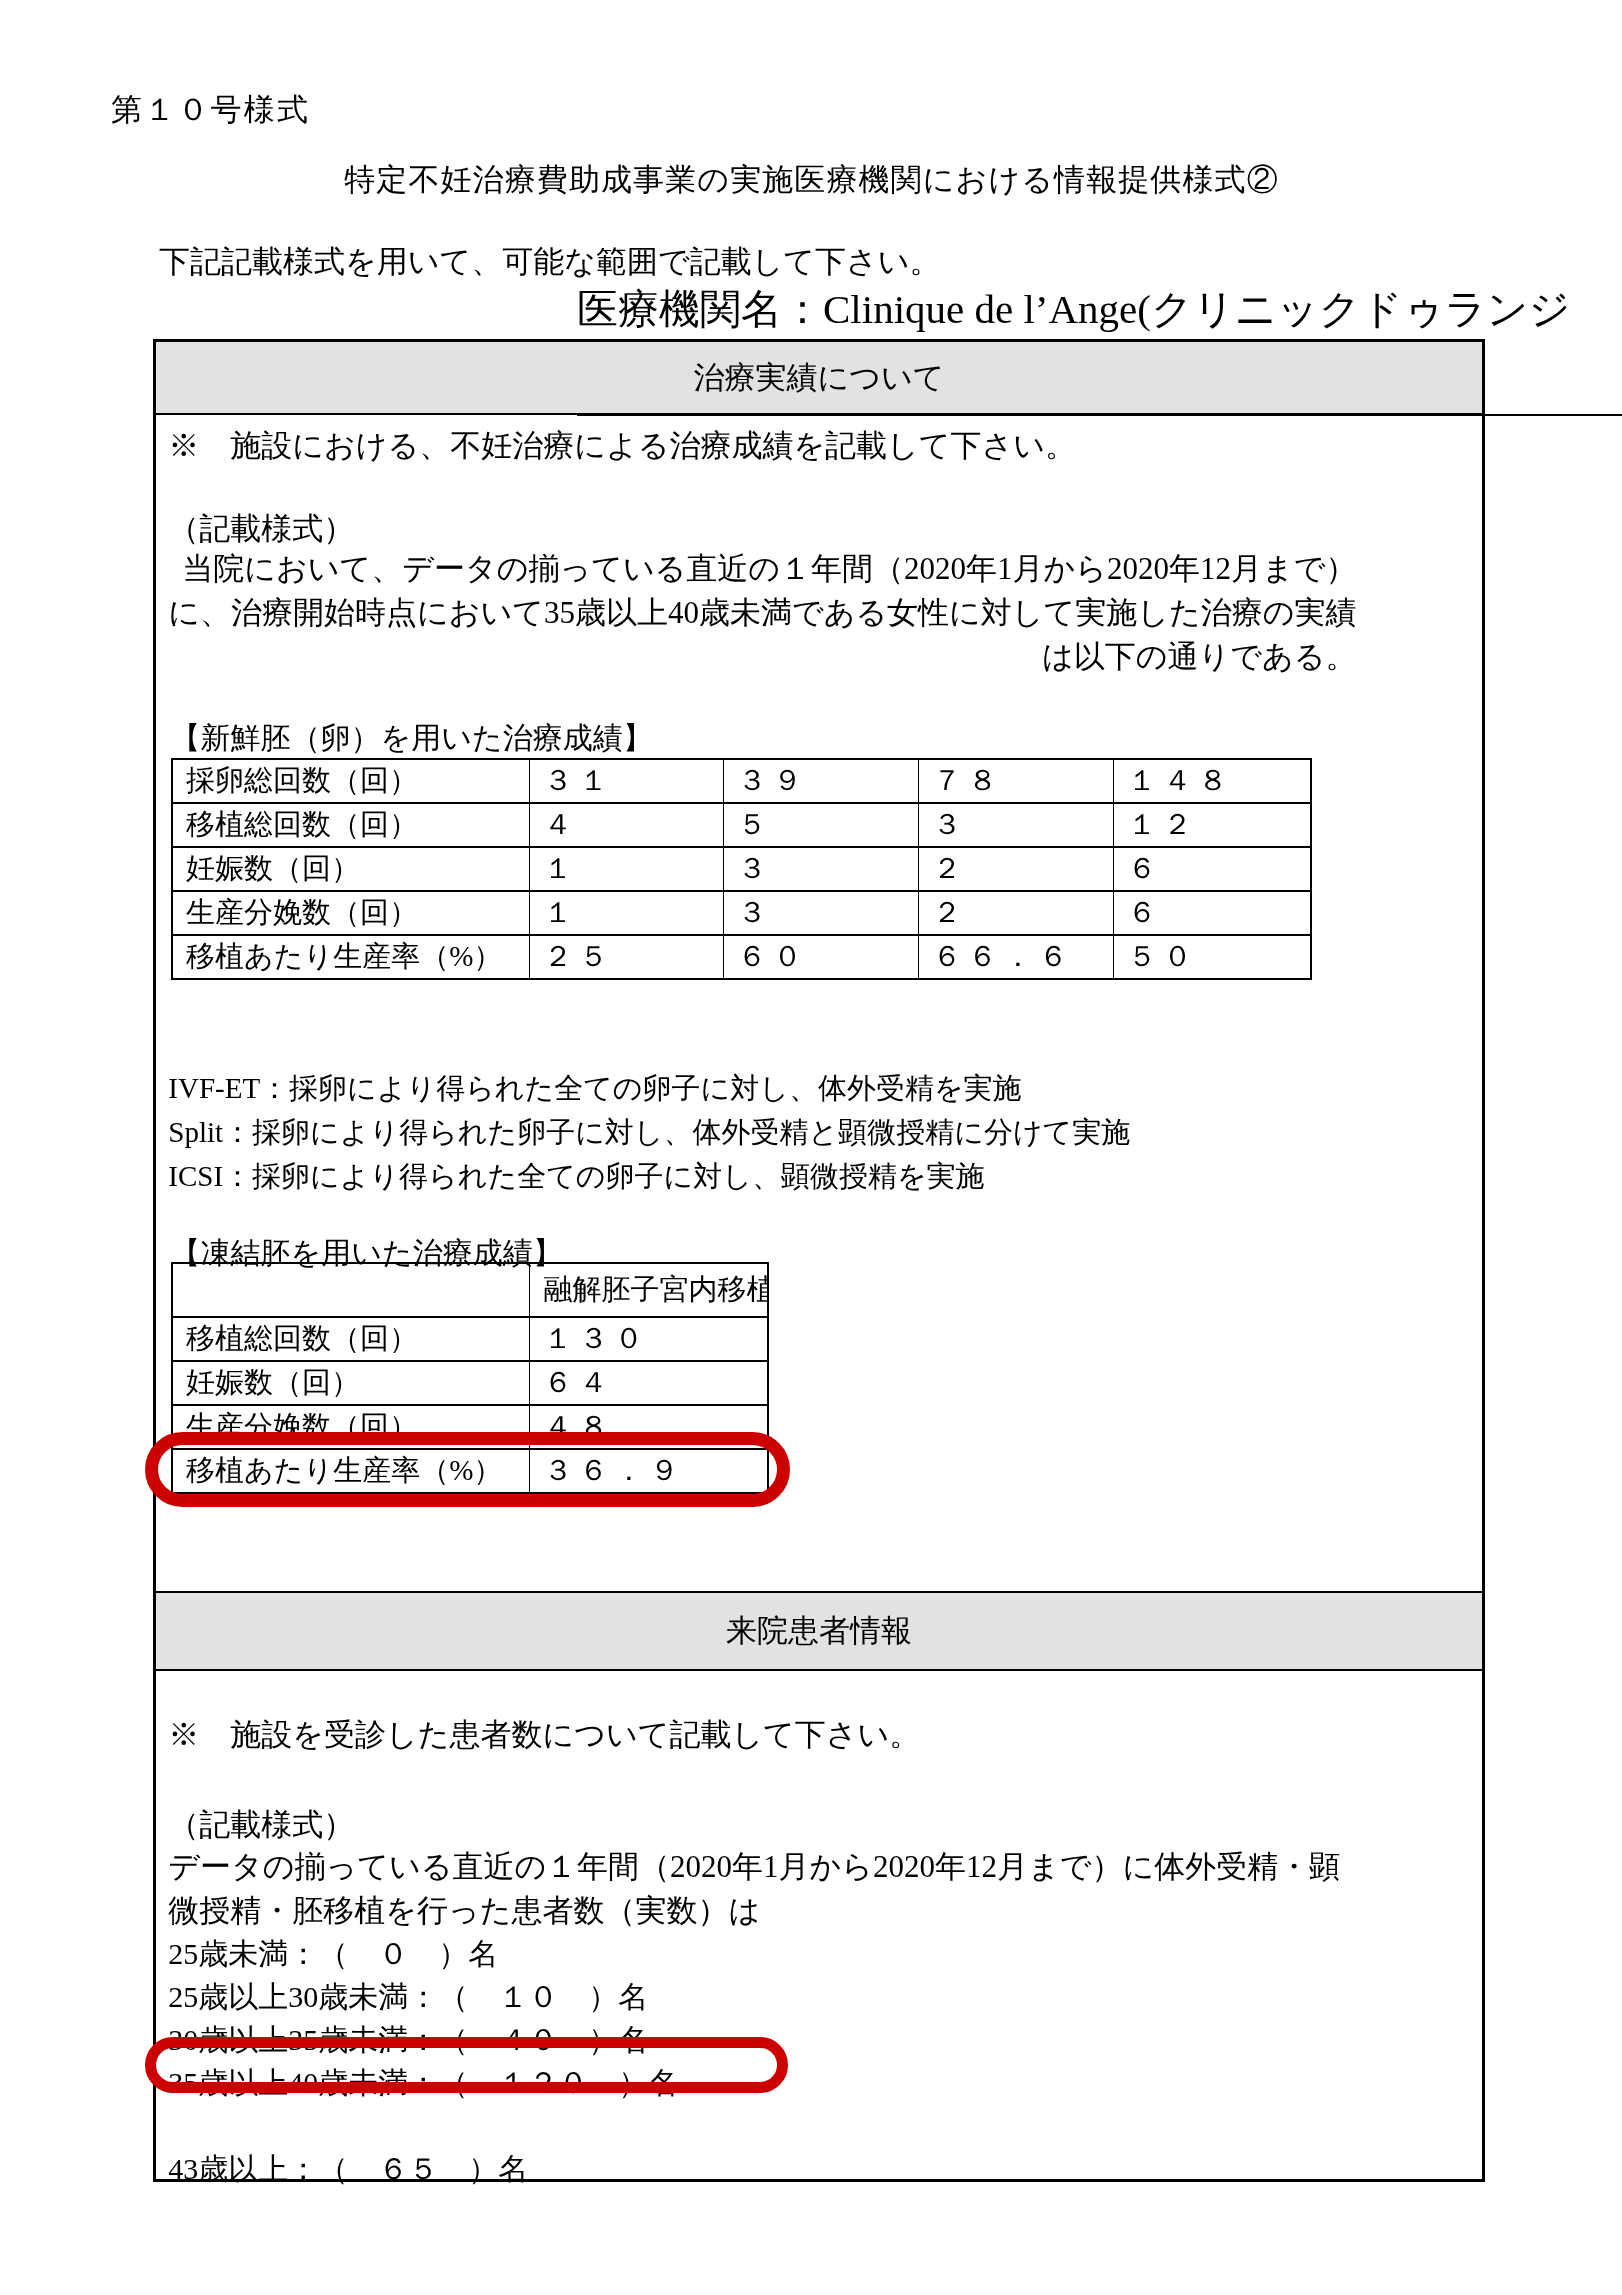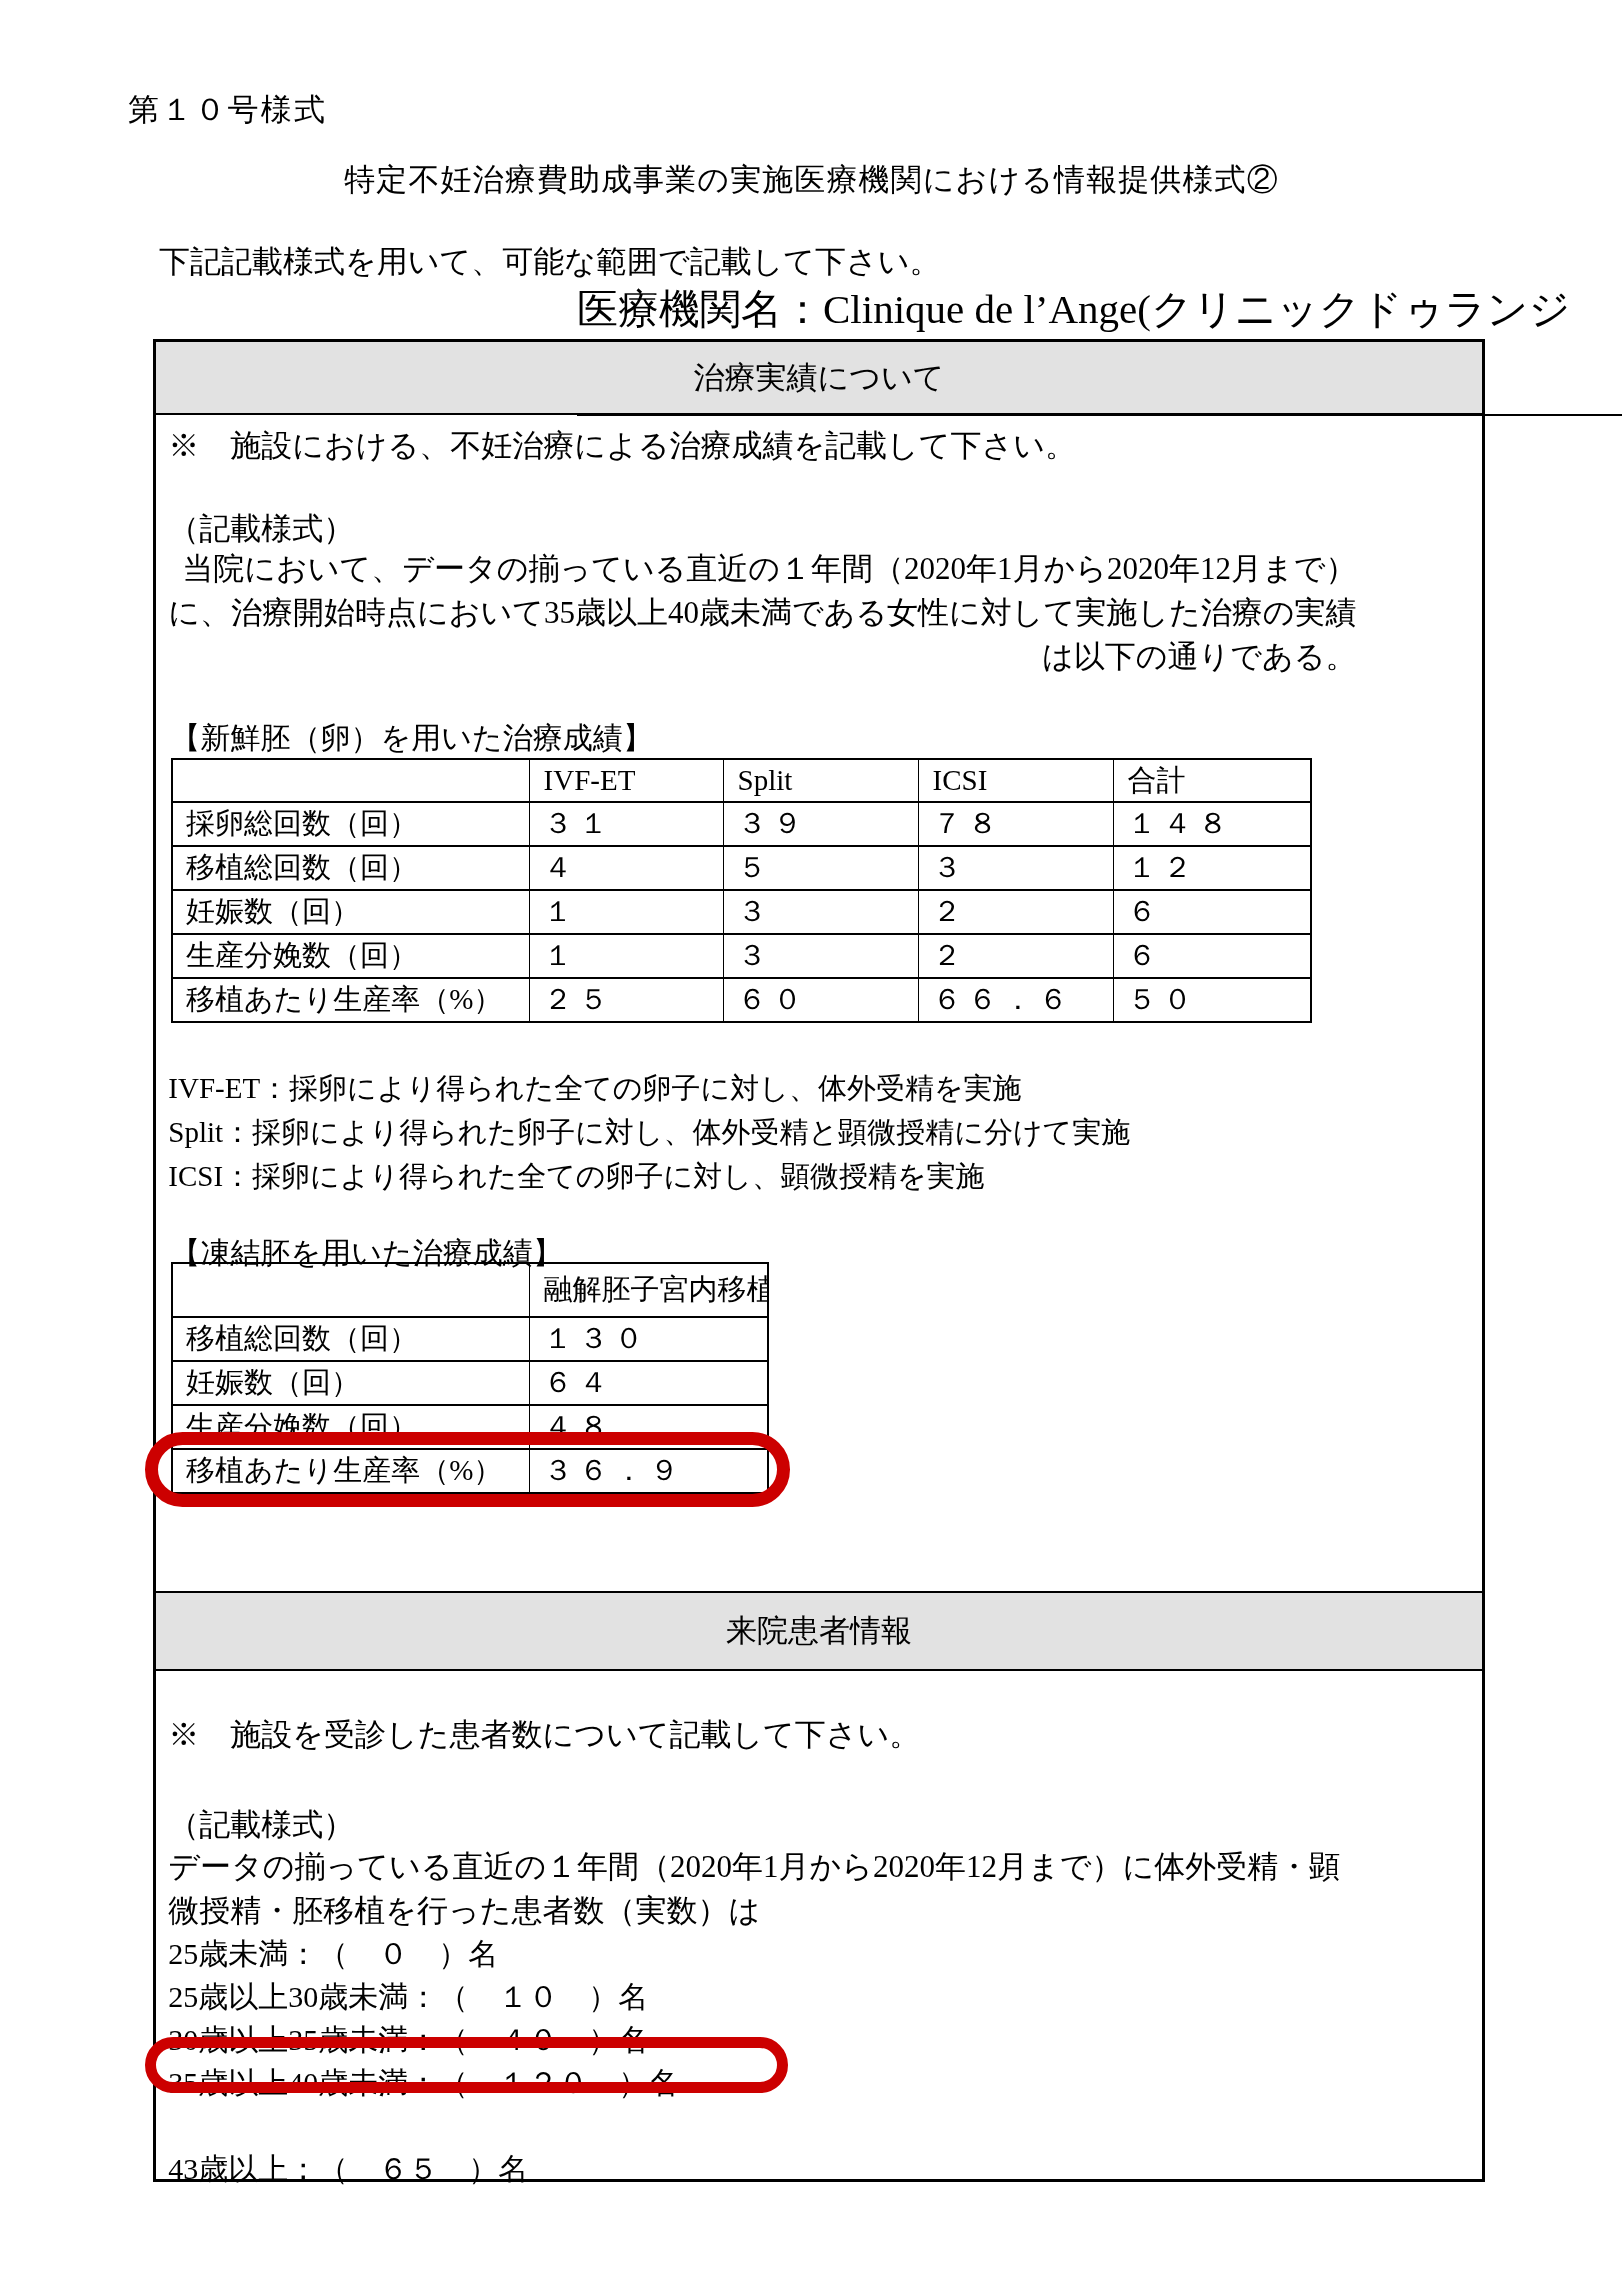--- a/index.html
+++ b/index.html
@@ -5,21 +5,21 @@
   html,body{margin:0;padding:0;background:#ffffff;}
   .page{
     position:relative;
     width:1623px;height:2295px;
     background:#ffffff;
     font-family:"Liberation Serif","DejaVu Serif",serif;
     color:#000;
     overflow:hidden;
   }
   .abs{position:absolute;}
-  .form-number{left:128px;top:89px;font-size:31px;letter-spacing:2.2px;}
+  .form-number{left:111px;top:89px;font-size:31px;letter-spacing:2.2px;}
   .doc-title{left:0;top:159px;width:1623px;text-align:center;font-size:31px;letter-spacing:1.1px;}
   .instruction{left:159px;top:241px;font-size:31px;}
   .clinic{left:577px;top:282px;font-size:41px;border-bottom:2.8px solid #000;padding-bottom:22px;}
   
   .docbox{
     left:153px;top:327px;width:1332px;height:1843px;
     border:3.4px solid #000;box-sizing:border-box;margin-top:12px;
   }
   .secbar{
     position:absolute;left:0;width:1326px;
@@ -92,27 +92,20 @@
 
     <table class="dt t1">
       <colgroup>
         <col style="width:358px">
           <col style="width:194px">
           <col style="width:195px">
         <col style="width:195px">
           <col style="width:197px">
       </colgroup>
       <tbody>
-          <tr class="hdr">
-        <td></td>
-        <td>IVF-ET</td>
-        <td>Split</td>
-        <td>ICSI</td>
-        <td>合計</td>
-      </tr>
       <tr>
         <td>採卵総回数（回）</td>
         <td class="val">３１</td>
         <td class="val">３９</td>
         <td class="val">７８</td>
         <td class="val">１４８</td>
       </tr>
       <tr>
         <td>移植総回数（回）</td>
         <td class="val">４</td>

